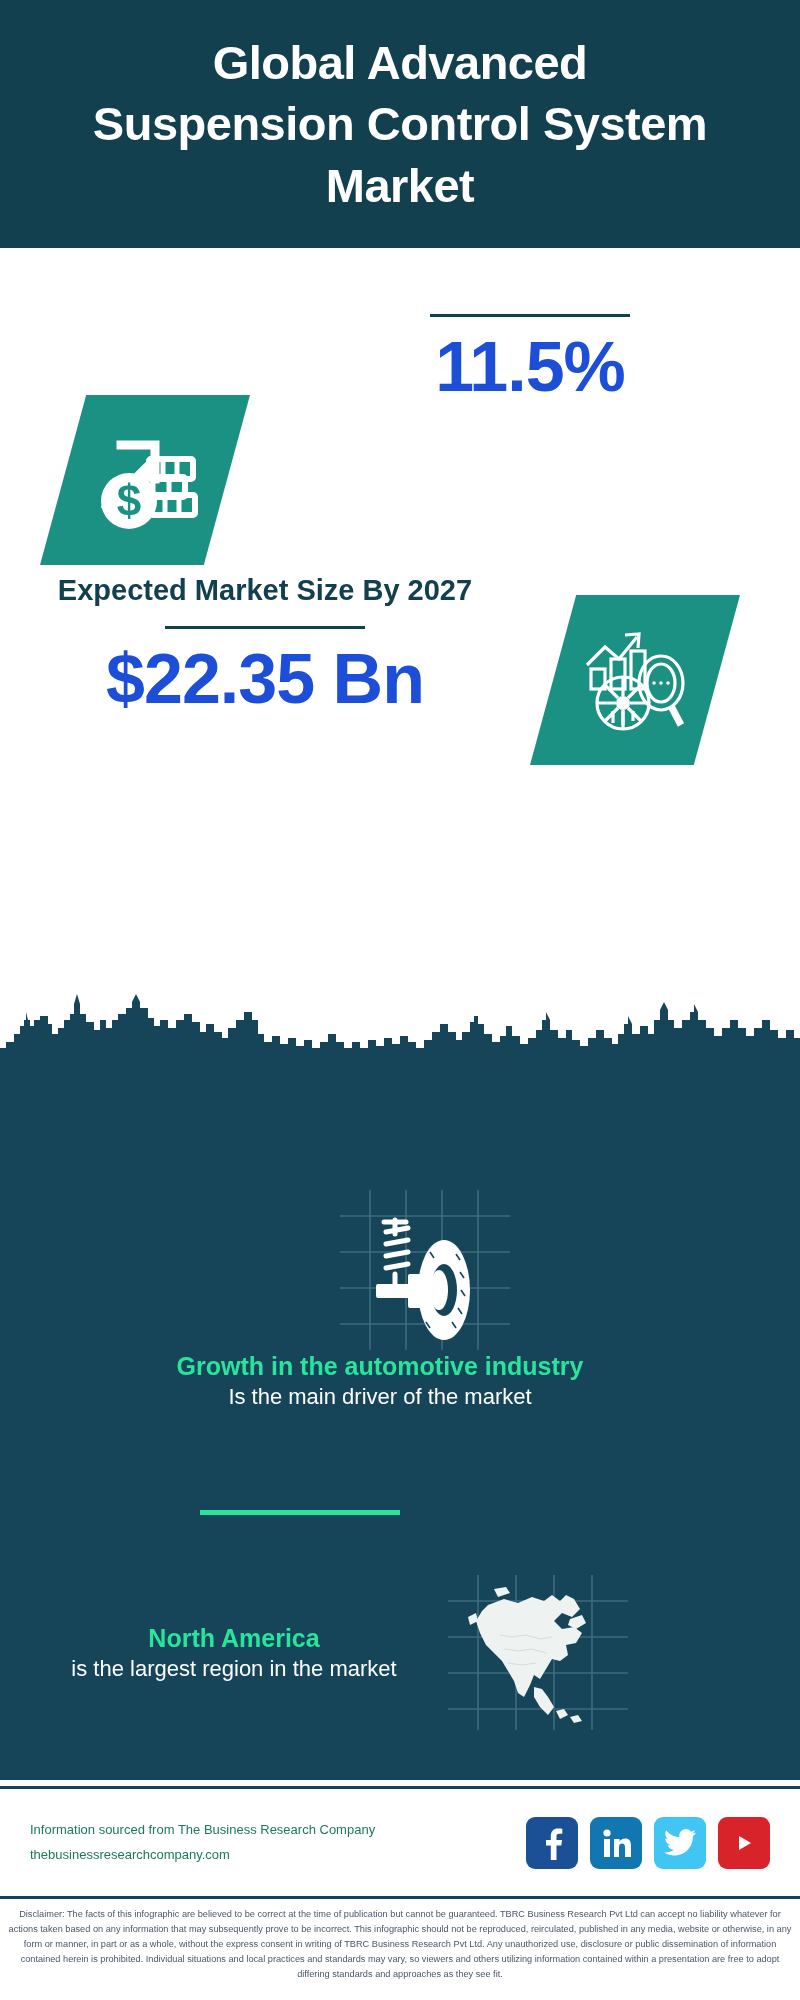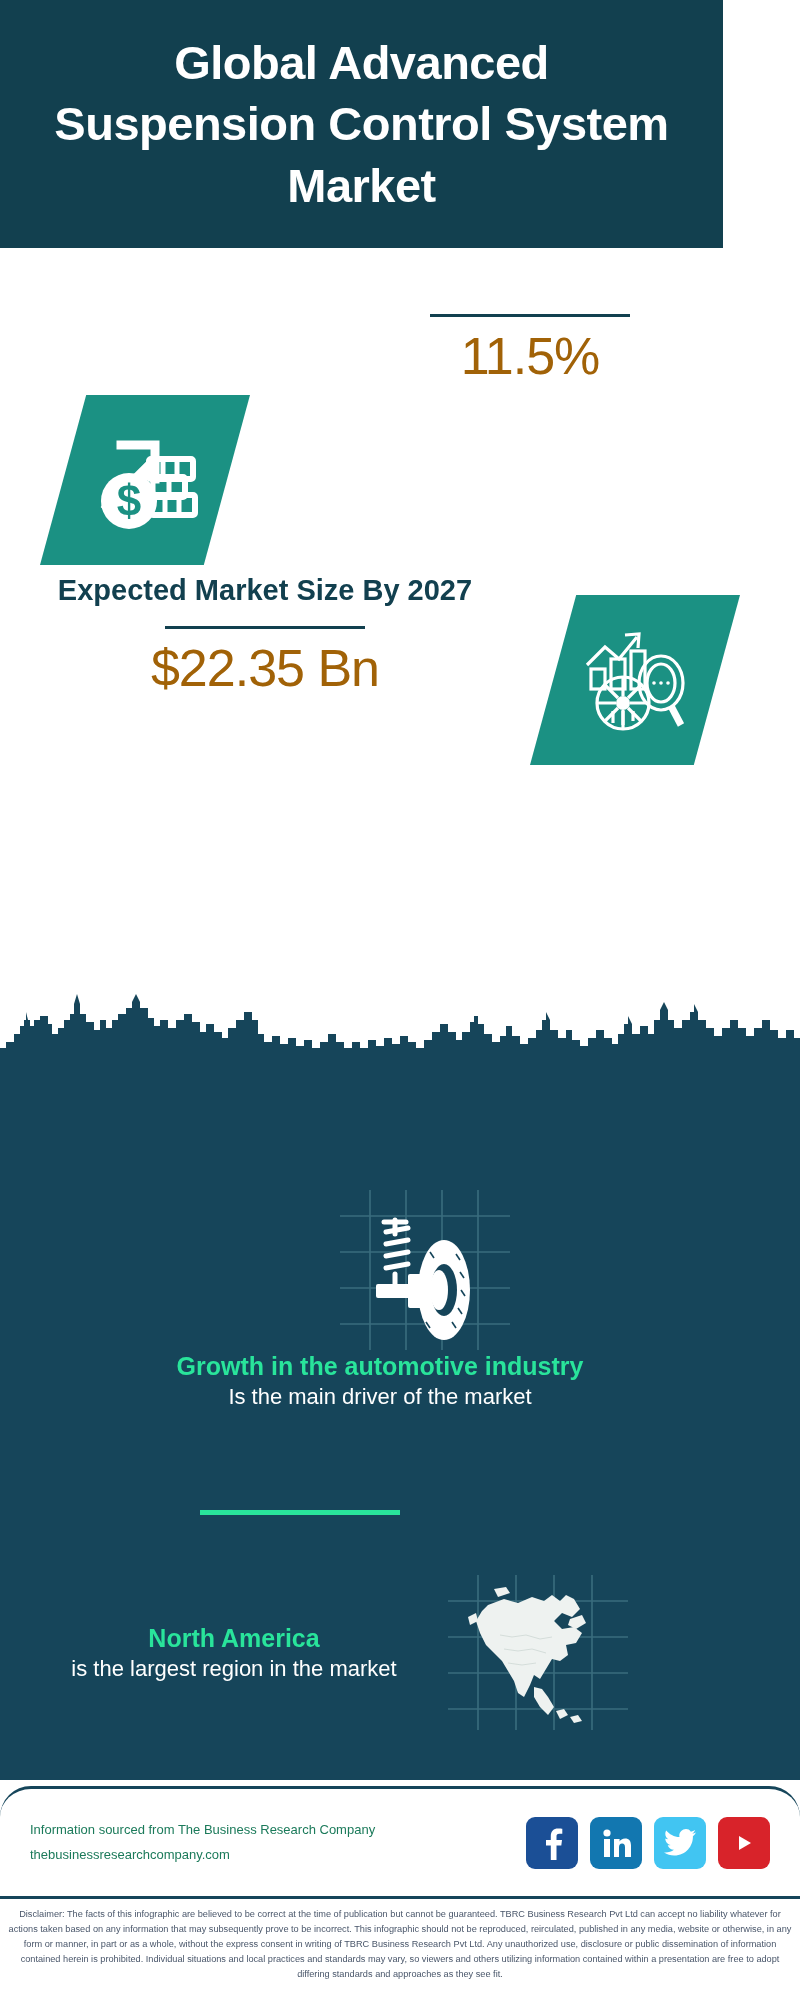--- a/index.html
+++ b/index.html
@@ -14,21 +14,21 @@
     width: 800px;
     height: 2000px;
     overflow: hidden;
     background: #ffffff;
   }
 
   
   .header {
     position: absolute;
     left: 0; top: 0;
-    width: 723px; height: 248px;
+    width: 800px; height: 248px;
     background: #12404f;
     display: flex;
     align-items: center;
     justify-content: center;
   }
   .header-title {
     color: #ffffff;
     font-size: 47px;
     font-weight: bold;
     line-height: 1.30;
@@ -67,23 +67,23 @@
     font-weight: bold;
     line-height: 1.30;
   }
   .rule-dark {
     width: 200px;
     height: 3px;
     background: #12404f;
     margin: 16px auto 10px auto;
   }
   .stat-value {
-    color: #a16207;
-    font-size: 52px;
-    font-weight: normal;
+    color: #1d4ed8;
+    font-size: 70px;
+    font-weight: bold;
     line-height: 1.15;
     letter-spacing: -1px;
   }
 
   
   .stat2 {
     position: absolute;
     left: 0; top: 560px;
     width: 800px; height: 250px;
   }
@@ -176,21 +176,20 @@
 
   
   .footer {
     position: absolute;
     left: 0; top: 1786px;
     width: 800px; height: 110px;
     background: #ffffff;
     border-top: 3px solid #16455a;
     display: flex;
     align-items: center;
-    border-radius: 31px;
   }
   .footer-src {
     margin-left: 30px;
     color: #1b7a5a;
     font-size: 13px;
     line-height: 1.85;
   }
   .socials {
     margin-left: auto;
     margin-right: 30px;

